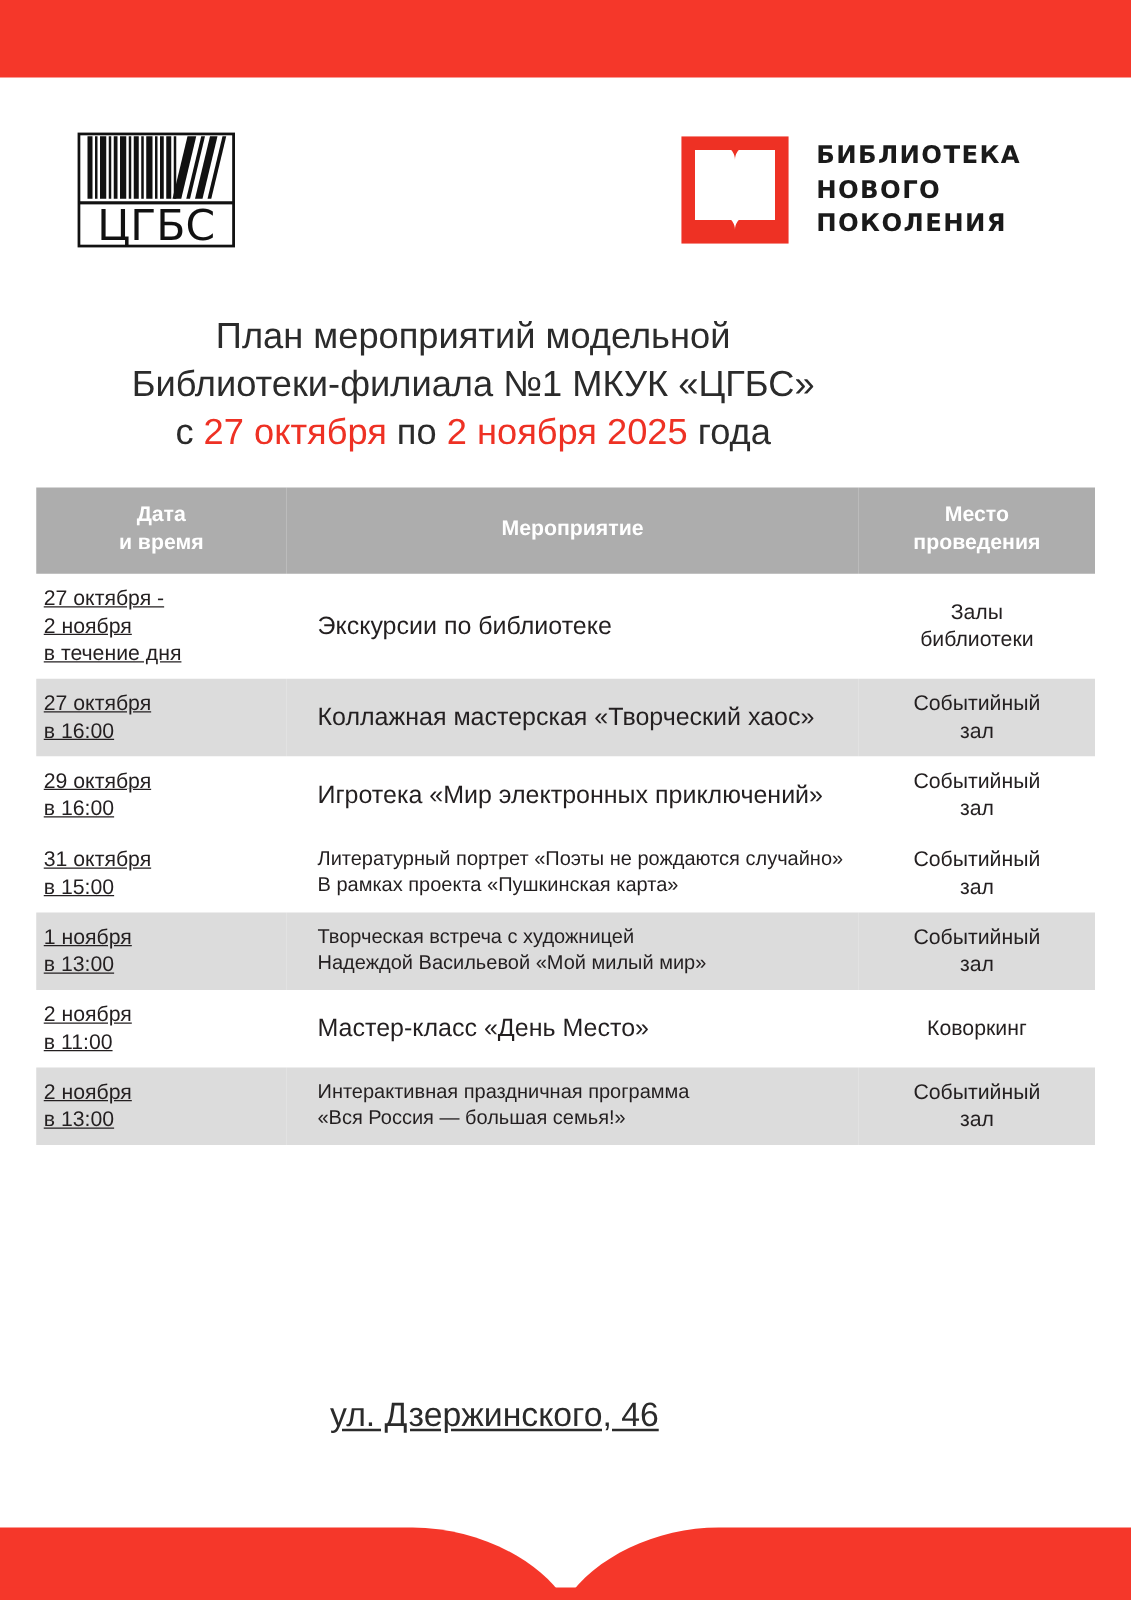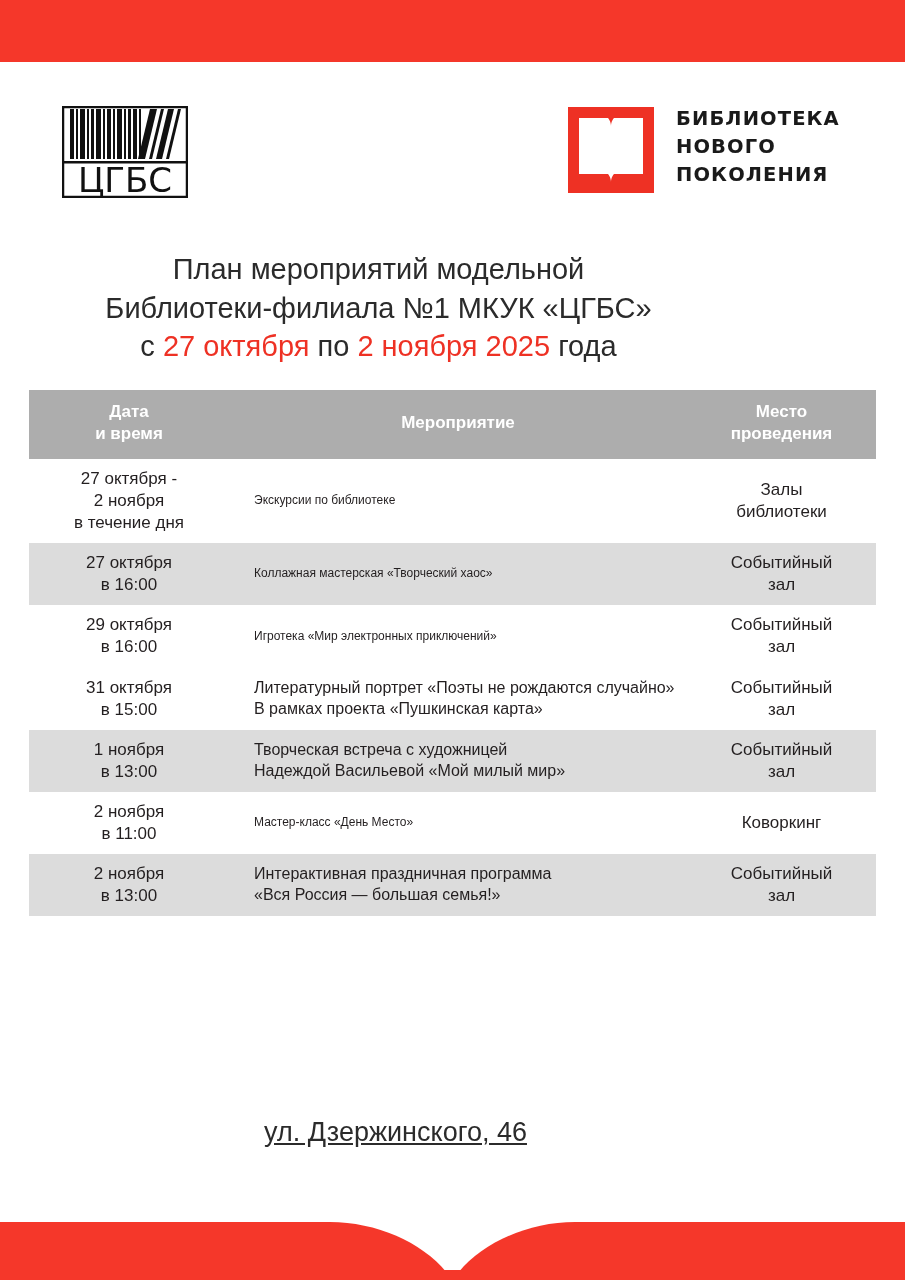--- a/index.html
+++ b/index.html
@@ -40,25 +40,25 @@
     left: 62px;
     top: 44px;
     width: 126px;
     height: 76px;
   }
   .cgbs-logo svg { display: block; }
 
   
   .bng-logo {
     position: absolute;
-    left: 568px;
+    left: 545px;
     top: 45px;
     height: 90px;
     display: flex;
-    align-items: flex-start;
+    align-items: center;
     gap: 22px;
   }
   .bng-mark { width: 86px; height: 86px; display: block; }
   .bng-text {
     display: flex;
     flex-direction: column;
     gap: 3px;
     font-family: "DejaVu Sans", sans-serif;
     font-weight: bold;
     font-size: 19.5px;
@@ -100,29 +100,29 @@
     color: #ffffff;
     font-size: 17px;
     font-weight: bold;
     line-height: 1.32;
     padding: 11px 6px 13px;
     text-align: center;
     vertical-align: middle;
     border: 0;
   }
   .schedule tbody td {
-    font-size: 12px;
+    font-size: 20px;
     line-height: 1.30;
     padding: 9px 6px;
     vertical-align: middle;
     border: 0;
     height: 36px;
   }
   .schedule tbody tr.alt td { background: #dcdcdc; }
-  .schedule tbody tr td.date  { text-align: center; font-size: 17px; }
+  .schedule tbody tr td.date  { font-size: 17px; text-decoration: underline; }
   .schedule tbody tr td.event { text-align: left; padding-left: 25px; }
   .schedule tbody tr td.place { text-align: center; font-size: 17px; }
 
   
   .schedule tbody tr.small td.event { font-size: 16px; }
 
   .cell-lines span { display: block; white-space: nowrap; }
   td.event .cell-lines span { white-space: normal; }
 
   

